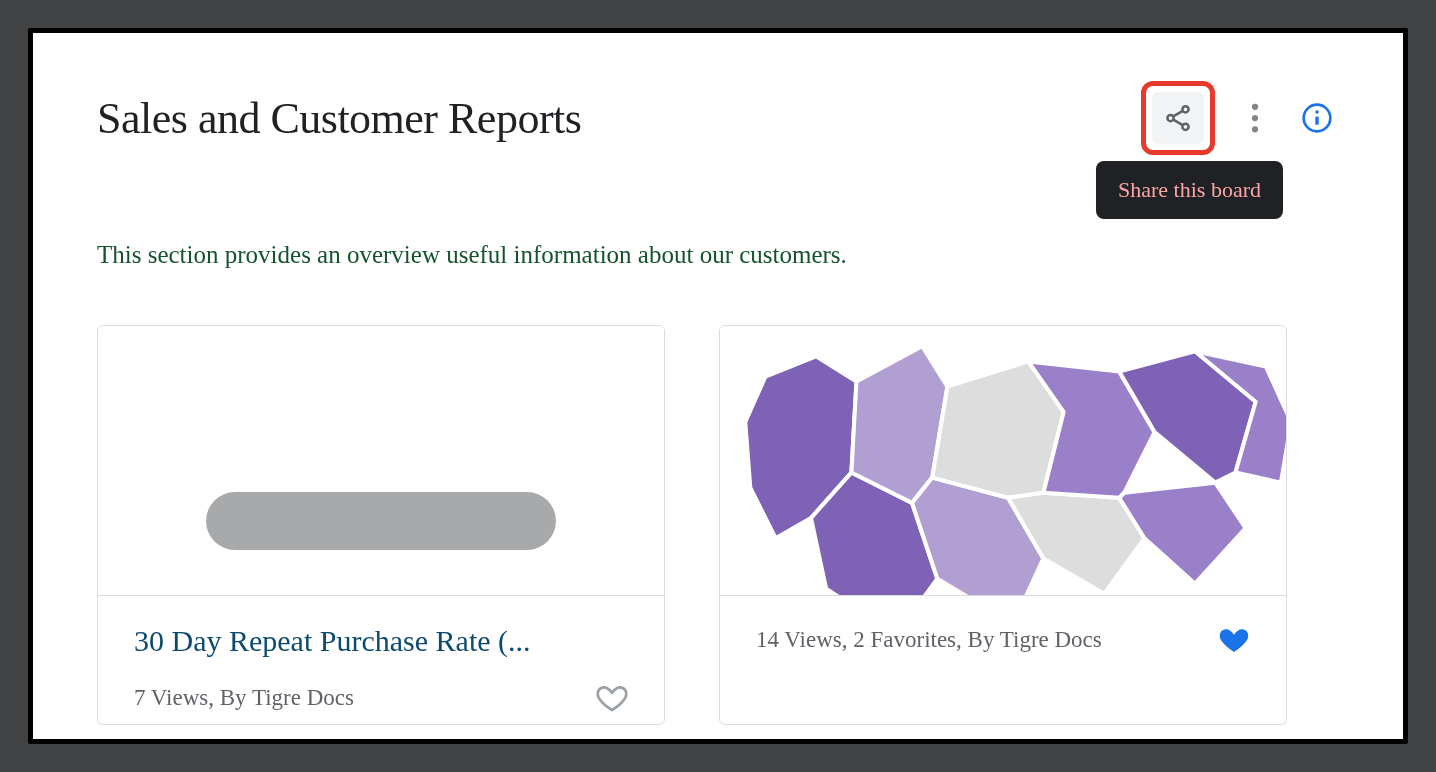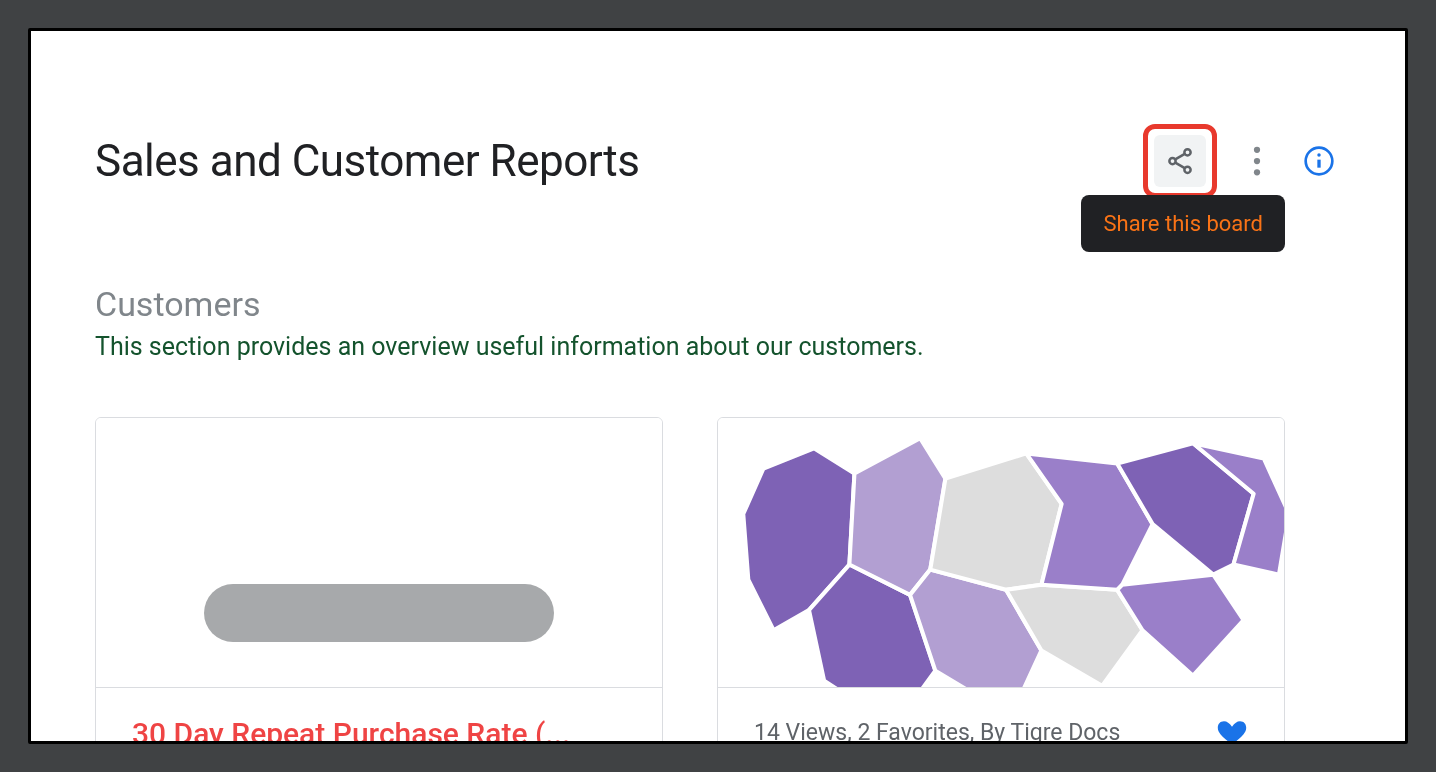--- a/index.html
+++ b/index.html
@@ -8,25 +8,26 @@
       font-family: 'Google Sans', 'Roboto', Arial, sans-serif;
       width: 1436px;
       height: 772px;
       padding: 28px;
       overflow: hidden;
     }
     .panel {
       background: #fff;
       width: 100%;
       height: 100%;
-      border: 3px solid #000000;
+      border: 5px solid #000000;
       border-radius: 2px;
-      padding: 93px 64px 0 64px;
+      padding: 48px 64px 0 64px;
       position: relative;
       overflow: hidden;
+      font-family: Liberation Serif, serif;
     }
     .header-row {
       display: flex;
       justify-content: space-between;
       align-items: center;
     }
     .page-title {
       font-size: 44px;
       font-weight: 400;
       color: #202124;
@@ -59,24 +60,24 @@
       background: #f1f3f4;
       width: 52px;
       height: 52px;
       border-radius: 6px;
       display: flex;
       align-items: center;
       justify-content: center;
     }
     .tooltip {
       position: absolute;
-      top: 71px;
+      top: 80px;
       right: 56px;
       background: #202124;
-      color: #f97316;
+      color: #fca5a5;
       font-size: 22px;
       padding: 16px 22px;
       border-radius: 8px;
       white-space: nowrap;
     }
     .section {
       margin-top: 86px;
     }
     .section-title {
       font-size: 34px;
@@ -122,21 +123,21 @@
     .map-svg {
       width: 100%;
       height: 100%;
     }
     .card-body {
       padding: 28px 36px 10px 36px;
     }
     .card-title {
       font-size: 30px;
       font-weight: 500;
-      color: #ef4444;
+      color: #0c4a6e;
       white-space: nowrap;
       overflow: hidden;
       text-overflow: ellipsis;
       margin-bottom: 24px;
     }
     .card-footer {
       display: flex;
       justify-content: space-between;
       align-items: center;
     }
@@ -178,21 +179,20 @@
           <circle cx="12" cy="12" r="10"></circle>
           <line x1="12" y1="11" x2="12" y2="17" stroke-width="2.5"></line>
           <circle cx="12" cy="7.5" r="1.3" fill="#1a73e8" stroke="none"></circle>
         </svg>
       </div>
       <div class="tooltip">Share this board</div>
     </div>
   </div>
 
   <div class="section">
-    <h2 class="section-title">Customers</h2>
     <p class="section-desc">This section provides an overview useful information about our customers.</p>
   </div>
 
   <div class="cards-row">
 
     <div class="card">
       <div class="card-preview">
         <div class="pill-placeholder"></div>
       </div>
       <div class="card-body">

